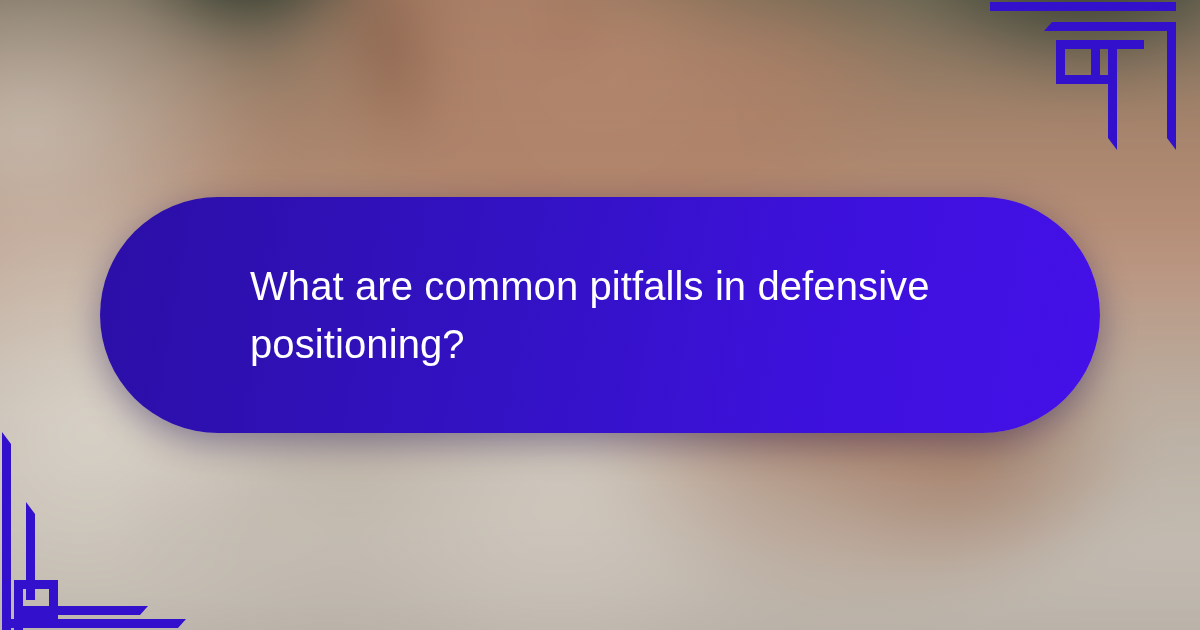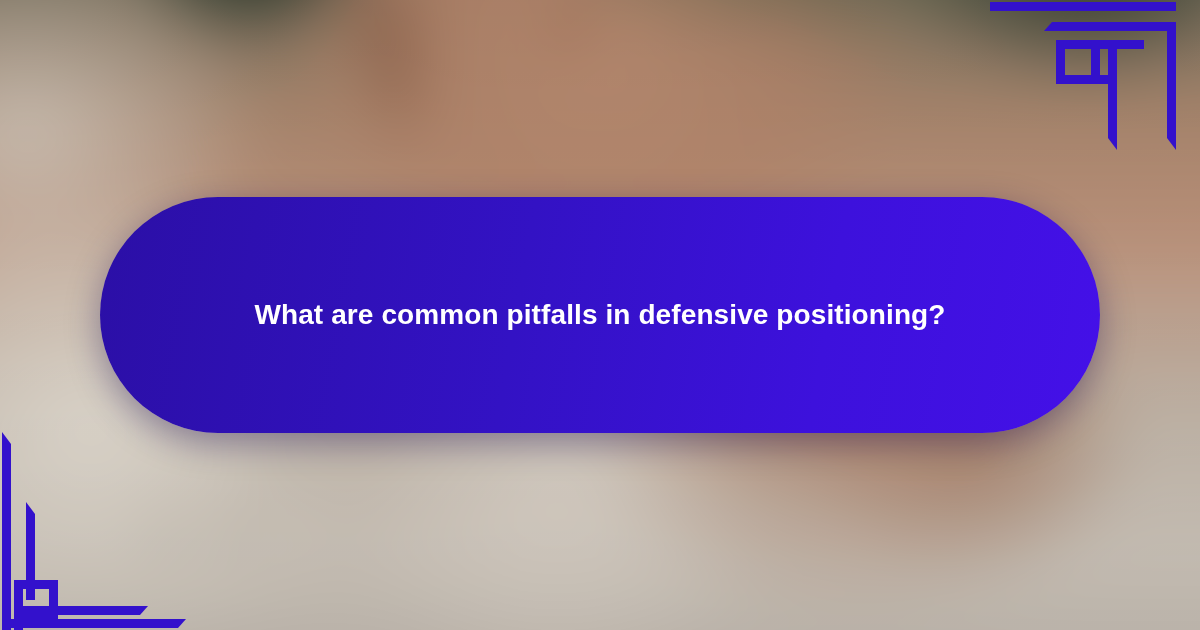--- a/index.html
+++ b/index.html
@@ -91,24 +91,24 @@
     background: linear-gradient(100deg, #2b0fa6 0%, #3312c4 42%, #3d11dc 72%, #4410e8 100%);
     box-shadow: 0 10px 34px rgba(20, 8, 80, 0.38);
     display: flex;
     align-items: center;
     justify-content: center;
     box-sizing: border-box;
     padding: 0 120px;
   }
   .card-text {
     color: #ffffff;
-    font-size: 28px;
+    font-size: 40px;
     line-height: 1.45;
-    font-weight: 700;
-    text-align: right;
+    font-weight: 400;
+    text-align: left;
     letter-spacing: 0.1px;
     max-width: 700px;
   }
 </style>
 </head>
 <body>
 
 <div id="stage">
 
   <div class="bg-photo"></div>

